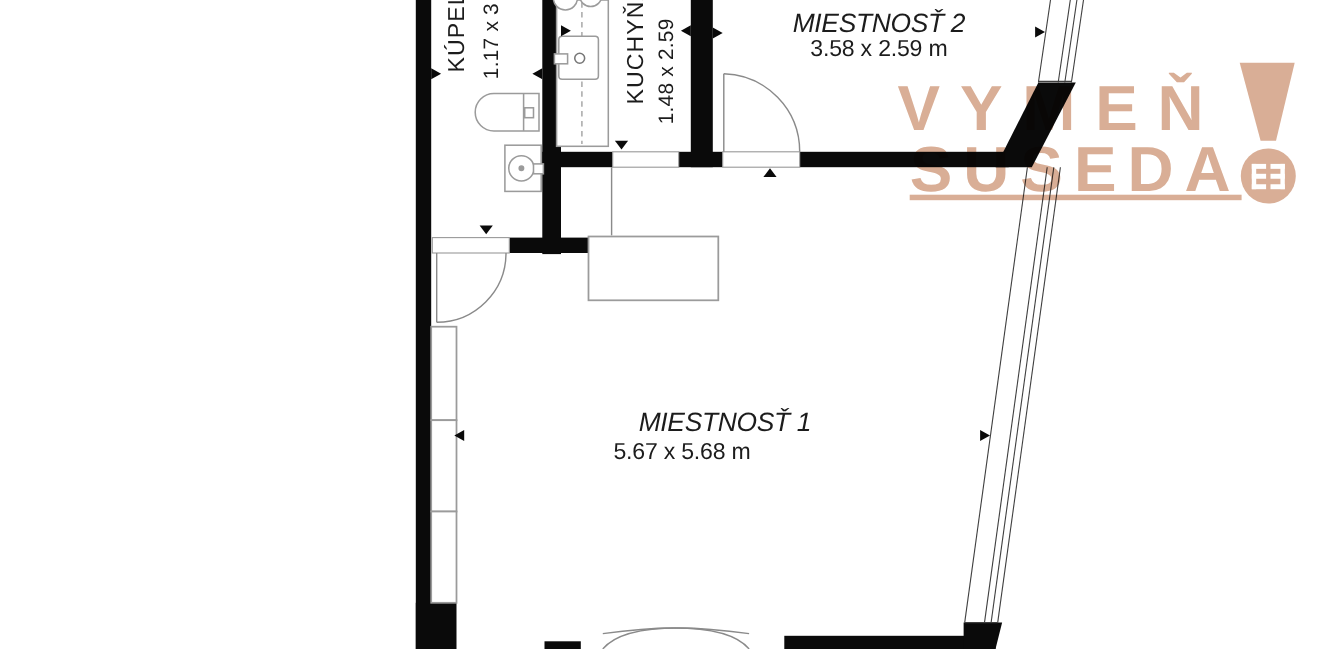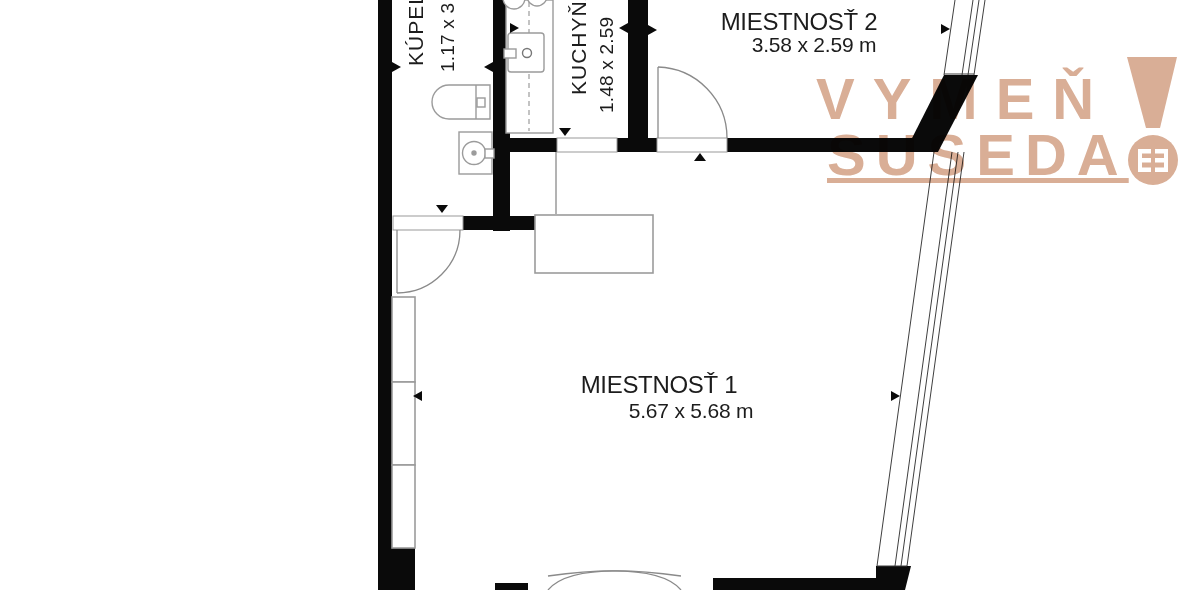--- a/index.html
+++ b/index.html
@@ -1,20 +1,20 @@
 <!DOCTYPE html>
 <html><head>
 <meta charset="utf-8">
 <style>
   html,body{margin:0;padding:0;background:#fff;}
   #stage{position:relative;width:1200px;height:590px;overflow:hidden;background:#fff;
          font-family:"Liberation Sans", sans-serif;}
   #plan-svg{position:absolute;left:0;top:0;z-index:1;}
   .hlabel{position:absolute;transform:translateX(-50%);white-space:nowrap;color:#1c1c1c;z-index:2;}
-  .room-name{font-size:24px;letter-spacing:-0.3px;}
+  .room-name{font-size:24px;letter-spacing:-0.3px;font-style:italic;}
   .room-dims{font-size:21px;letter-spacing:-0.2px;}
   .vlabel{position:absolute;transform-origin:0 0;transform:rotate(-90deg);
           white-space:nowrap;color:#1c1c1c;z-index:2;line-height:1;}
   .v-name{font-size:21px;letter-spacing:1px;}
   .v-dims{font-size:19px;letter-spacing:0.2px;}
   #watermark{position:absolute;left:0;top:0;z-index:3;mix-blend-mode:multiply;}
   .wm-text{position:absolute;font-weight:bold;color:#d9ae96;line-height:1;white-space:nowrap;}
   #wm-line1{left:816px;top:70px;font-size:58px;letter-spacing:18px;}
   #wm-line2{left:827px;top:126px;font-size:58px;letter-spacing:10px;text-decoration:underline;}
 </style>
@@ -105,24 +105,24 @@
       <polygon points="941,24 941,34 950,29"></polygon>
       <polygon points="422,391 422,401 413,396"></polygon>
       <polygon points="891,391 891,401 900,396"></polygon>
       <polygon points="436,205 448,205 442,213"></polygon>
       <polygon points="559,128 571,128 565,136"></polygon>
       <polygon points="694,161 706,161 700,153"></polygon>
     </g>
   </svg>
 
   <div class="hlabel room-name" style="left:659px;top:371px;">MIESTNOSŤ 1</div>
-  <div class="hlabel room-dims" style="left:691px;top:399px;text-align:center;">5.67 x 5.68 m</div>
+  <div class="hlabel room-dims" style="left:620px;top:399px;text-align:center;">5.67 x 5.68 m</div>
 
   <div class="hlabel room-name" style="left:799px;top:8px;">MIESTNOSŤ 2</div>
-  <div class="hlabel room-dims" style="left:799px;top:33px;margin-left:15px;">3.58 x 2.59 m</div>
+  <div class="hlabel room-dims" style="left:799px;top:33px;">3.58 x 2.59 m</div>
 
   <div class="vlabel v-name" style="left:405px;top:66px;">KÚPEĽŇA</div>
   <div class="vlabel v-dims" style="left:438px;top:72px;">1.17 x 3</div>
 
   <div class="vlabel v-name" style="left:568px;top:95px;">KUCHYŇA</div>
   <div class="vlabel v-dims" style="left:597px;top:113px;">1.48 x 2.59</div>
 
   <div id="watermark">
     <div id="wm-line1" class="wm-text">VYMEŇ</div>
     <div id="wm-line2" class="wm-text">SUSEDA</div>

